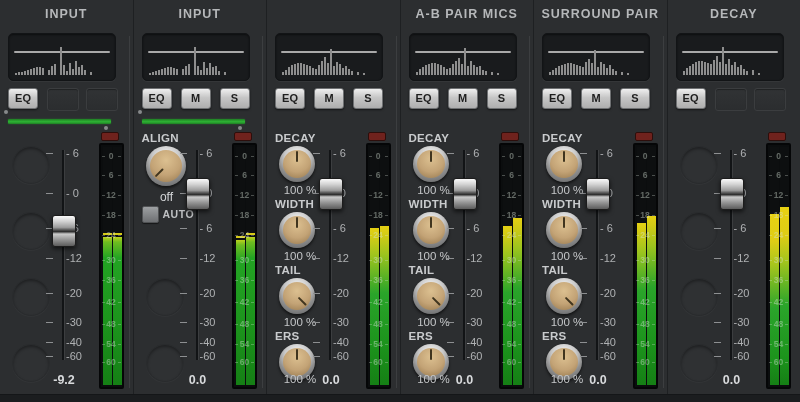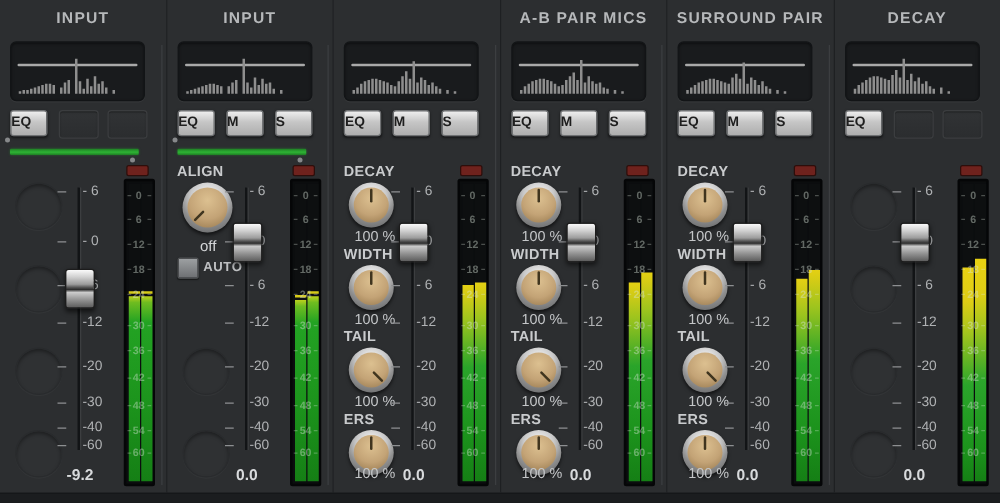--- a/index.html
+++ b/index.html
@@ -12,21 +12,21 @@
 
   .title{position:absolute;top:7px;left:0;right:0;text-align:center;font-size:12.5px;font-weight:bold;letter-spacing:1px;color:#b6b8ba;}
 
   
   .spectrum{position:absolute;left:8px;top:33px;width:106px;height:46px;background:#191b1d;border:1px solid #121416;border-radius:5px;box-shadow:inset 0 1px 2px rgba(0,0,0,.5), 0 1px 0 rgba(255,255,255,.04);}
   .specline{position:absolute;left:5px;right:5px;top:17px;height:2px;background:#a9a9a9;border-radius:1px;}
   .bars{position:absolute;left:6px;right:3px;top:5px;bottom:5px;display:flex;align-items:flex-end;gap:1px;}
   .bars i{display:block;width:2px;background:#8e8e8e;}
 
   
-  .btn{position:absolute;top:88px;width:30px;height:21px;border-radius:3px;border:1px solid #6f7173;background:linear-gradient(#efefef,#c6c6c6 45%,#aeaeae);color:#1e1e1e;font-family:"Liberation Sans",sans-serif;font-size:11px;font-weight:bold;text-align:left;line-height:19px;box-shadow:0 1px 2px rgba(0,0,0,.55);padding:0;cursor:pointer;}
+  .btn{position:absolute;top:88px;width:30px;height:21px;border-radius:3px;border:1px solid #6f7173;background:linear-gradient(#efefef,#c6c6c6 45%,#aeaeae);color:#1e1e1e;font-family:"Liberation Sans",sans-serif;font-size:11px;font-weight:bold;text-align:center;line-height:19px;box-shadow:0 1px 2px rgba(0,0,0,.55);padding:0;cursor:pointer;}
   .pos-eq{left:8px}.pos-m{left:47px}.pos-s{left:86px}
   .ghostbtn{position:absolute;top:88px;width:30px;height:21px;border-radius:3px;border:1px solid #3b3d3f;background:linear-gradient(#313335,#2b2d2f);box-shadow:inset 0 1px 1px rgba(0,0,0,.35);}
 
   
   .panbar{position:absolute;left:8px;top:119px;width:103px;height:5px;border-radius:1px;background:linear-gradient(#1f7d24,#2eb334 55%,#1f7d24);box-shadow:0 0 2px rgba(40,180,50,.4);}
   .pdot{position:absolute;width:4px;height:4px;border-radius:50%;background:#87898b;}
   .pdot.tl{left:4px;top:110px;}
   .pdot.br{left:104px;top:126px;}
 
   

